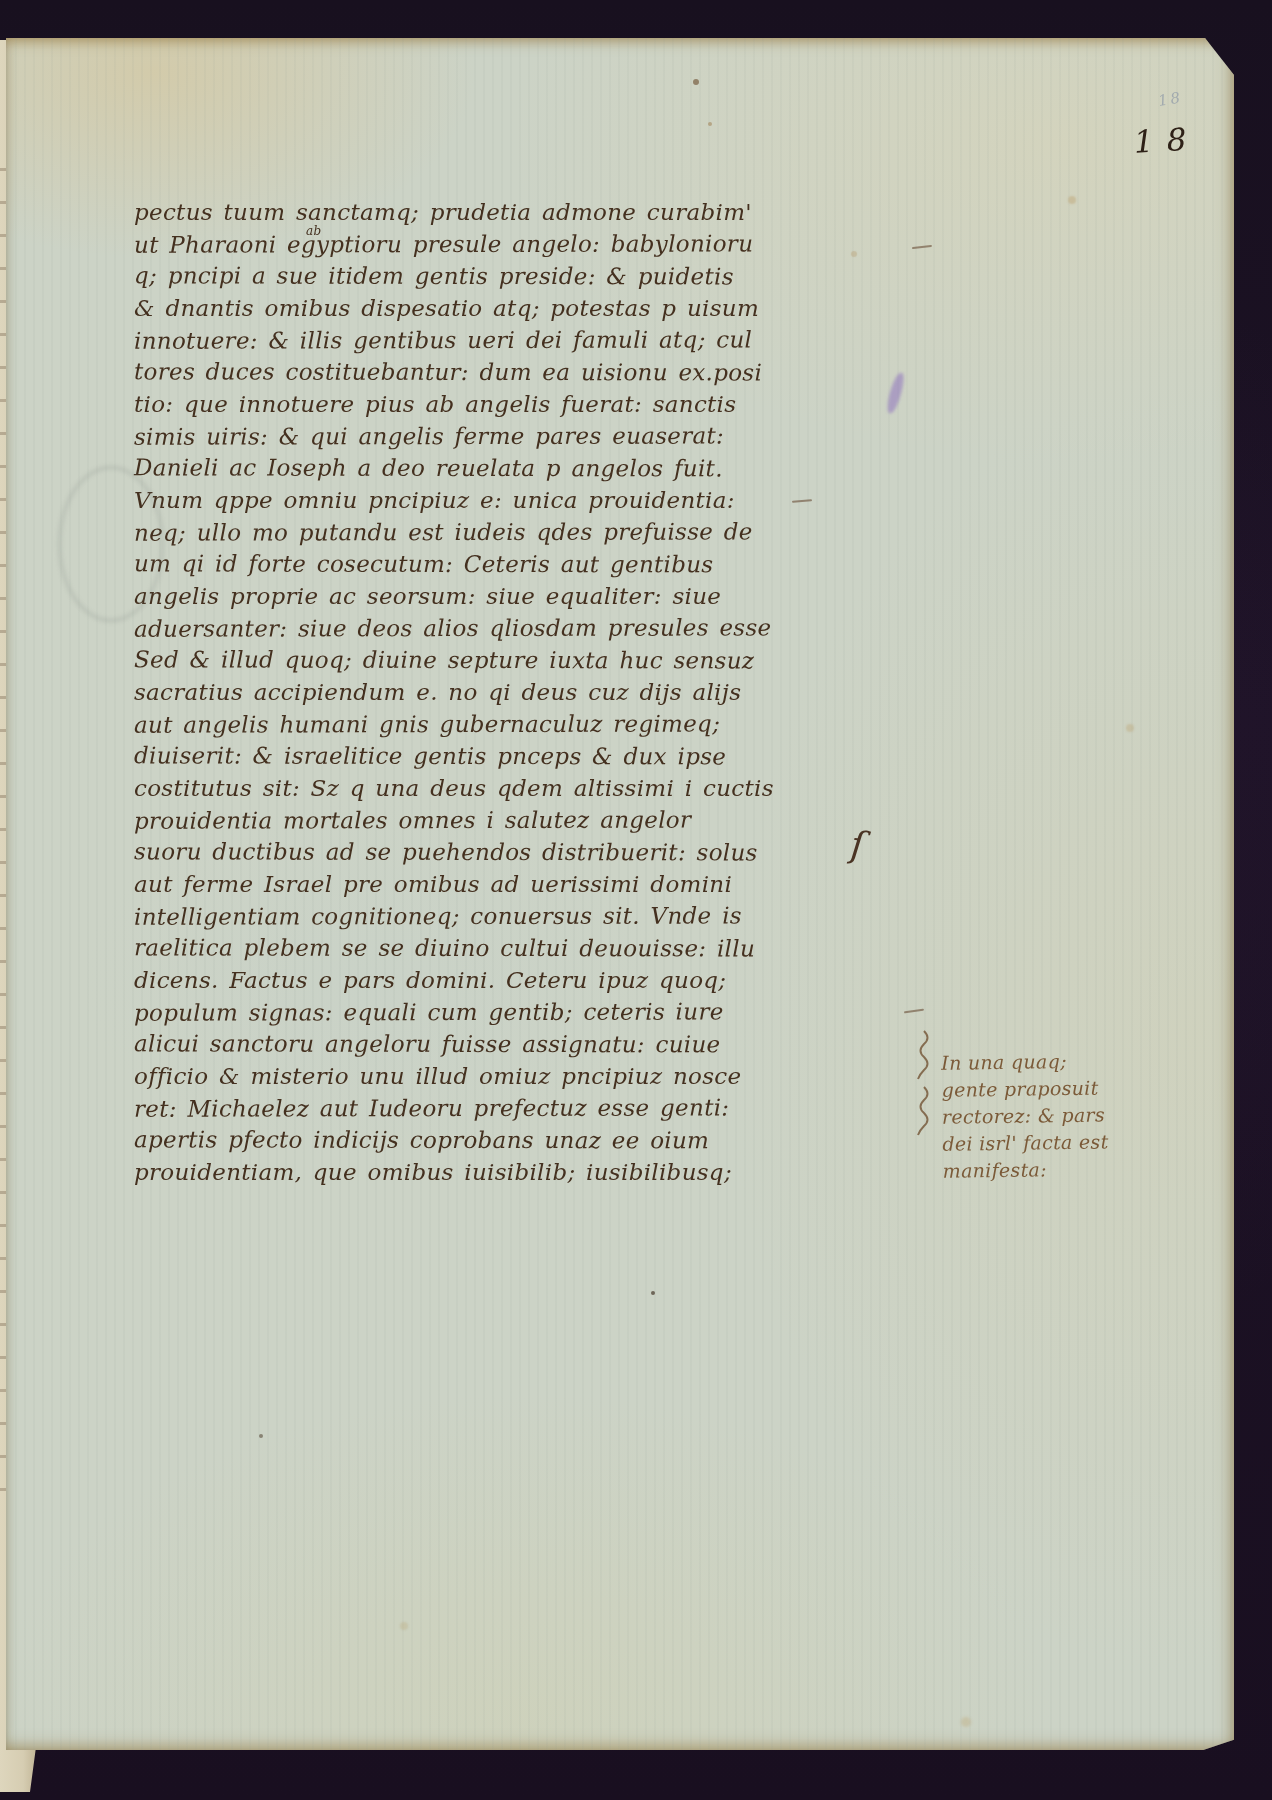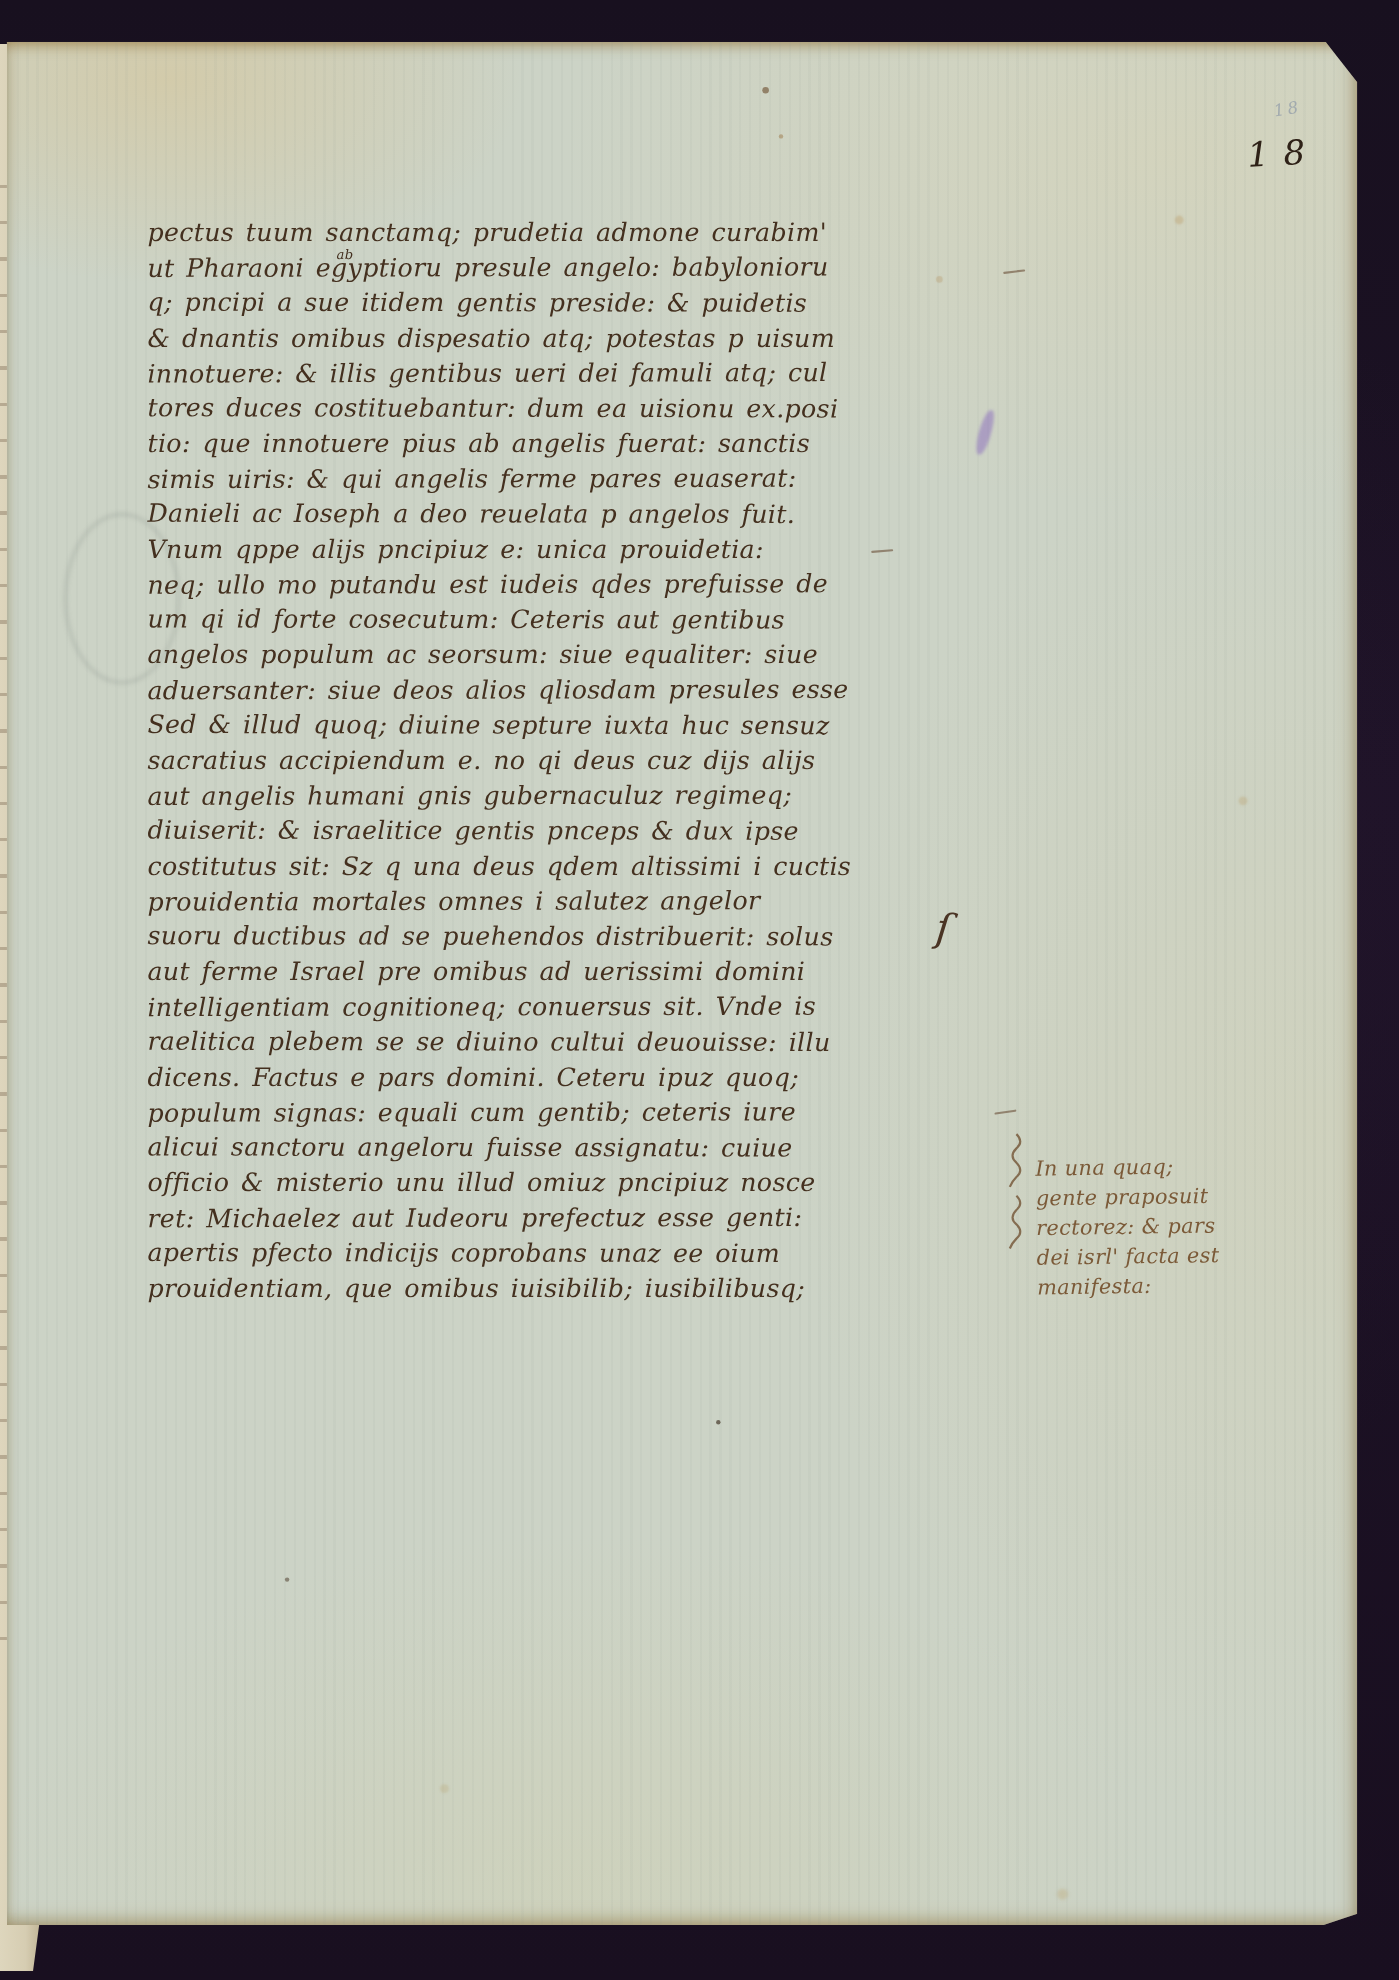--- a/index.html
+++ b/index.html
@@ -135,24 +135,24 @@
     <div class="interlinear">ab</div>
     <div class="ms-line">pectus tuum sanctamq; prudetia admone curabim'</div>
     <div class="ms-line">ut Pharaoni egyptioru presule angelo: babylonioru</div>
     <div class="ms-line">q; pncipi a sue itidem gentis preside: &amp; puidetis</div>
     <div class="ms-line">&amp; dnantis omibus dispesatio atq; potestas p uisum</div>
     <div class="ms-line">innotuere: &amp; illis gentibus ueri dei famuli atq; cul</div>
     <div class="ms-line">tores duces costituebantur: dum ea uisionu ex.posi</div>
     <div class="ms-line">tio: que innotuere pius ab angelis fuerat: sanctis</div>
     <div class="ms-line">simis uiris: &amp; qui angelis ferme pares euaserat:</div>
     <div class="ms-line">Danieli ac Ioseph a deo reuelata p angelos fuit.</div>
-    <div class="ms-line">Vnum qppe alijs pncipiuz e: unica prouidetia:</div>
+    <div class="ms-line">Vnum qppe omniu pncipiuz e: unica prouidentia:</div>
     <div class="ms-line">neq; ullo mo putandu est iudeis qdes prefuisse de</div>
     <div class="ms-line">um qi id forte cosecutum: Ceteris aut gentibus</div>
-    <div class="ms-line">angelos populum ac seorsum: siue equaliter: siue</div>
+    <div class="ms-line">angelis proprie ac seorsum: siue equaliter: siue</div>
     <div class="ms-line">aduersanter: siue deos alios qliosdam presules esse</div>
     <div class="ms-line">Sed &amp; illud quoq; diuine septure iuxta huc sensuz</div>
     <div class="ms-line">sacratius accipiendum e. no qi deus cuz dijs alijs</div>
     <div class="ms-line">aut angelis humani gnis gubernaculuz regimeq;</div>
     <div class="ms-line">diuiserit: &amp; israelitice gentis pnceps &amp; dux ipse</div>
     <div class="ms-line">costitutus sit: Sz q una deus qdem altissimi i cuctis</div>
     <div class="ms-line">prouidentia mortales omnes i salutez angelor</div>
     <div class="ms-line">suoru ductibus ad se puehendos distribuerit: solus</div>
     <div class="ms-line">aut ferme Israel pre omibus ad uerissimi domini</div>
     <div class="ms-line">intelligentiam cognitioneq; conuersus sit. Vnde is</div>

